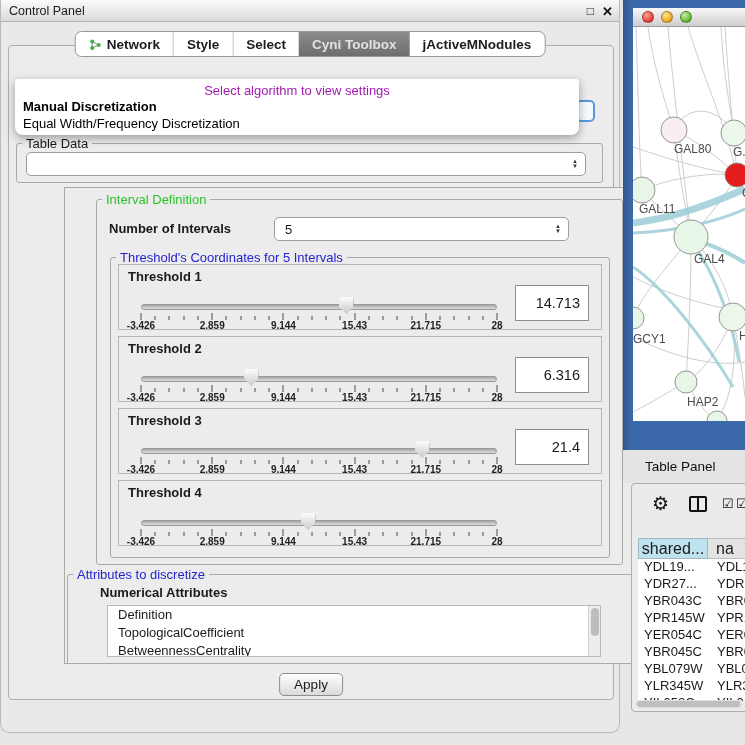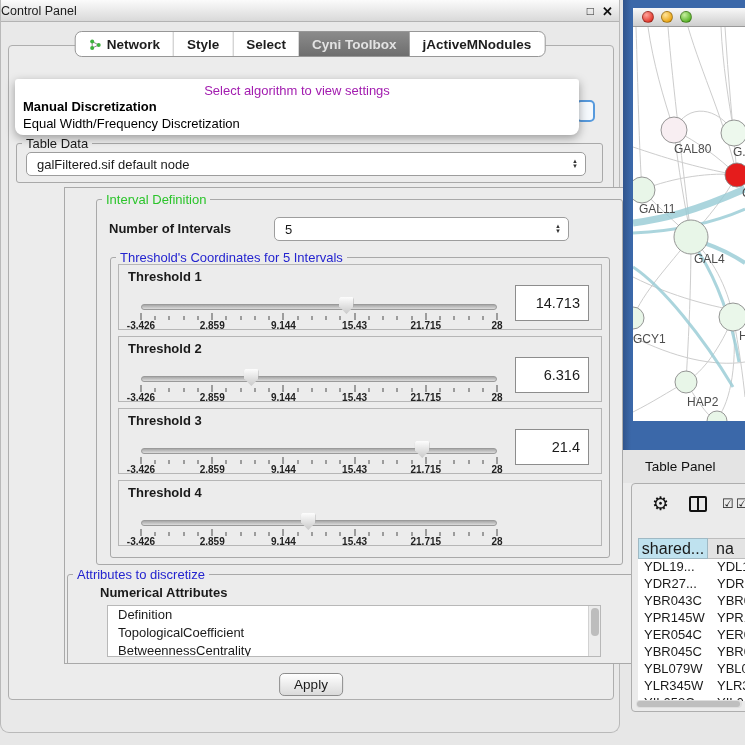--- a/index.html
+++ b/index.html
@@ -5,21 +5,21 @@
   * { box-sizing: border-box; margin: 0; padding: 0; }
   html,body { width:745px; height:745px; overflow:hidden; }
   body { font-family:"Liberation Sans", sans-serif; background:#e7e7e7; position:relative; color:#1a1a1a; }
   #app { position:absolute; inset:0; width:745px; height:745px; overflow:hidden; }
 
   
   #control-panel { position:absolute; left:0; top:0; width:620px; height:733px;
     background:#e9e9e9; border:1px solid #b9b9b9; border-top:none; border-radius:0 0 9px 9px; }
   .cp-titlebar { position:absolute; left:0; top:0; width:100%; height:22px;
     background:linear-gradient(#fbfbfb,#d9d9d9); border-bottom:1px solid #b3b3b3;
-    display:flex; align-items:center; font-size:12.5px; color:#1c1c1c; }
+    display:flex; align-items:center; font-size:12.5px; color:#1c1c1c; padding-left:8px; }
   .cp-title { flex:0 0 auto; }
   .titlebar-icons { position:absolute; right:6px; top:0; height:22px; display:flex; align-items:center; gap:8px; }
   .float-icon { font-size:12px; color:#222; cursor:default; }
   .close-icon { font-size:13px; font-weight:bold; color:#111; cursor:default; }
 
   
   .seg-tabs { position:absolute; left:50%; transform:translateX(-50%); display:flex;
     background:#fff; border:1px solid #979797; border-radius:7px; overflow:hidden; z-index:12;
     font-size:13.5px; font-weight:600; color:#1d1d1d; }
   .seg-tabs .tab { padding:0 13px; height:100%; display:flex; align-items:center; gap:5px; white-space:nowrap; }
@@ -205,21 +205,20 @@
 
       <div class="algo-popup">
         <div class="algo-placeholder">Select algorithm to view settings</div>
         <div class="algo-opt1">Manual Discretization</div>
         <div class="algo-opt2">Equal Width/Frequency Discretization</div>
       </div>
 
       <div class="group table-data-group">
         <span class="group-label">Table Data</span>
         <div class="combo table-data-combo">
-          <span>galFiltered.sif default node</span>
           <span class="combo-arrows">
               <span>▲</span>
               <span>▼</span>
             </span>
         </div>
       </div>
 
       <div class="scroll-pane">
 
         <div class="group interval-group">

